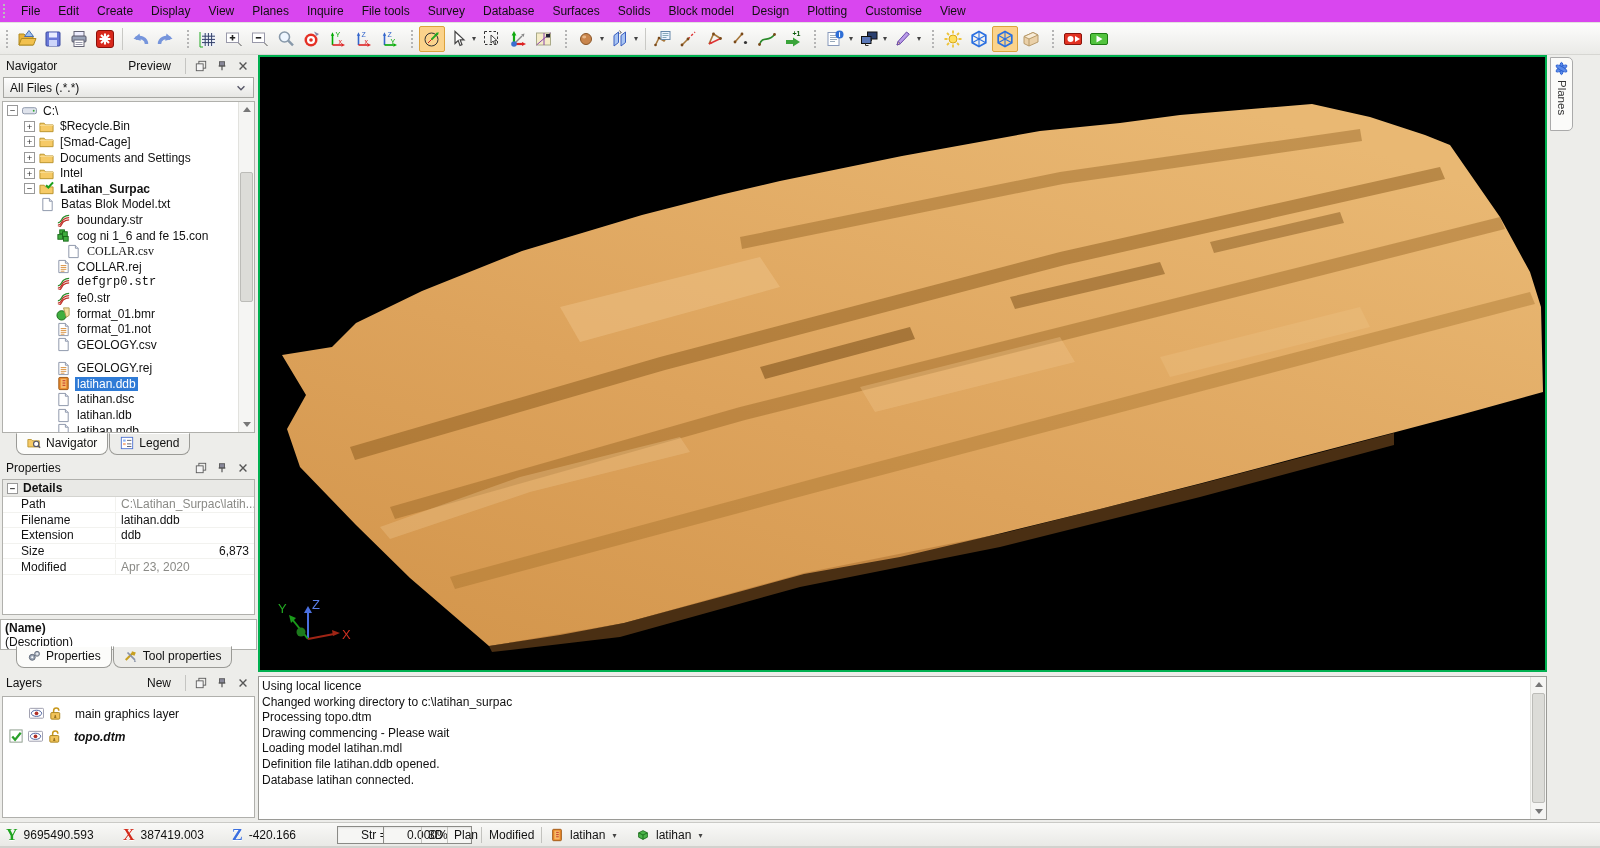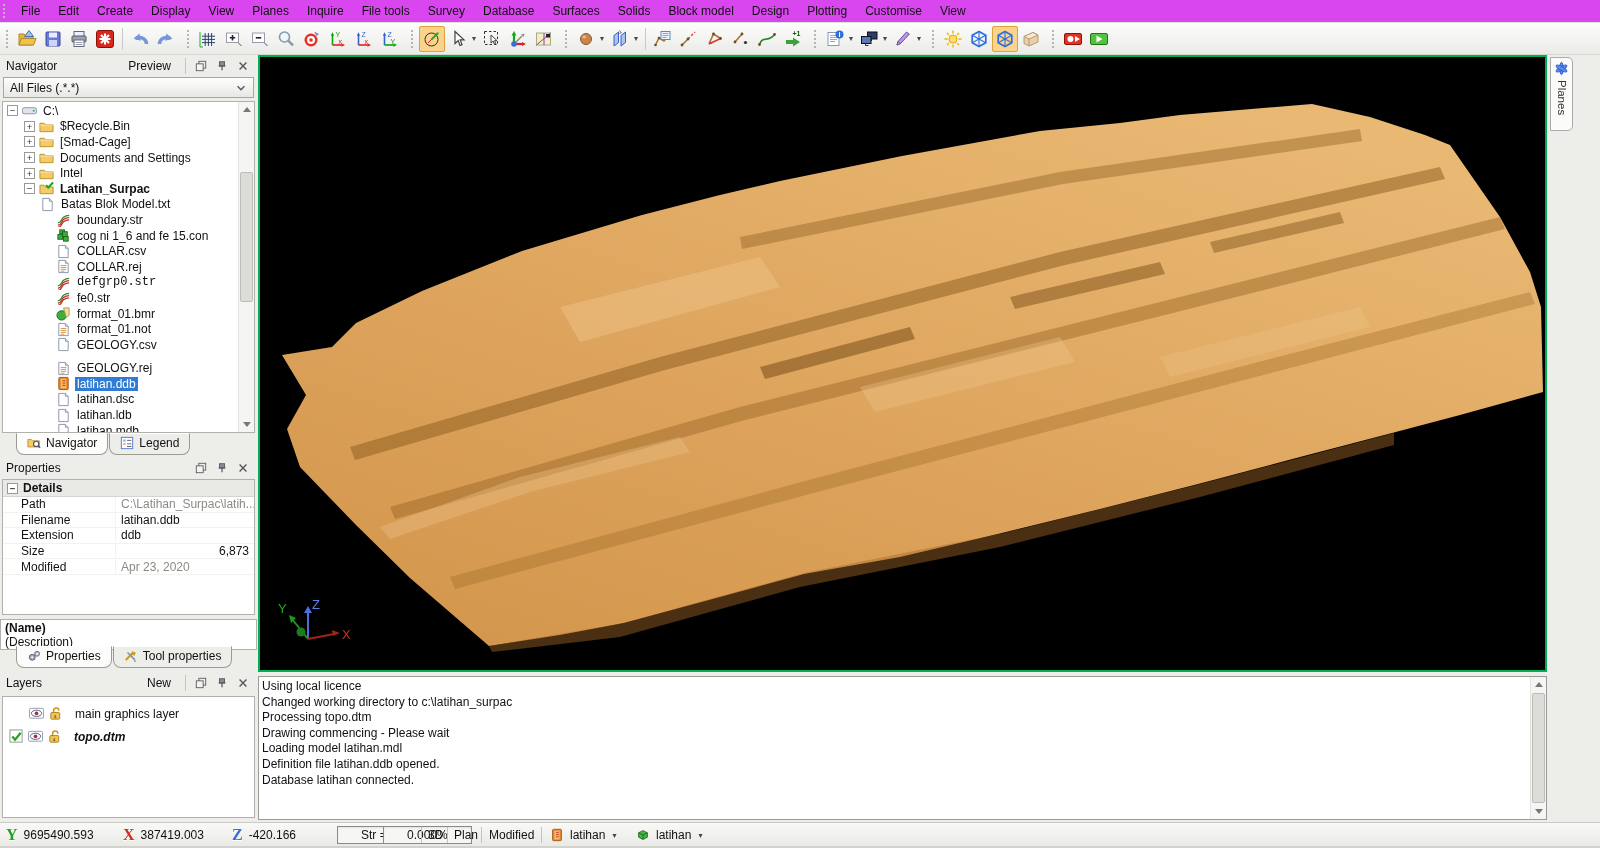--- a/index.html
+++ b/index.html
@@ -589,21 +589,21 @@
               <g stroke="#1a6a1a" fill="#3fae3f">
                 <rect x="4" y="2" width="5" height="4"></rect>
                 <rect x="2" y="7" width="5" height="5"></rect>
                 <rect x="7" y="4" width="5" height="5"></rect>
                 <rect x="8" y="9" width="5" height="5"></rect>
               </g>
             </svg>
           </span>
           <span class="lbl">cog ni 1_6 and fe 15.con</span>
         </div>
-        <div class="tree-row" style="padding-left: 38px;">
+        <div class="tree-row" style="padding-left: 48px; font-family: Liberation Serif, serif;">
           <span style="width: 15px;"></span>
           <span class="icn icn16">
             <svg width="100%" height="100%" viewBox="0 0 16 16">
               <path d="M3 1.5h7l3 3v10H3z" fill="#fff" stroke="#8a93a8"></path>
               <path d="M10 1.5v3h3" fill="#e8ecf4" stroke="#8a93a8"></path>
             </svg>
           </span>
           <span class="lbl">COLLAR.csv</span>
         </div>
         <div class="tree-row" style="padding-left: 38px;">

